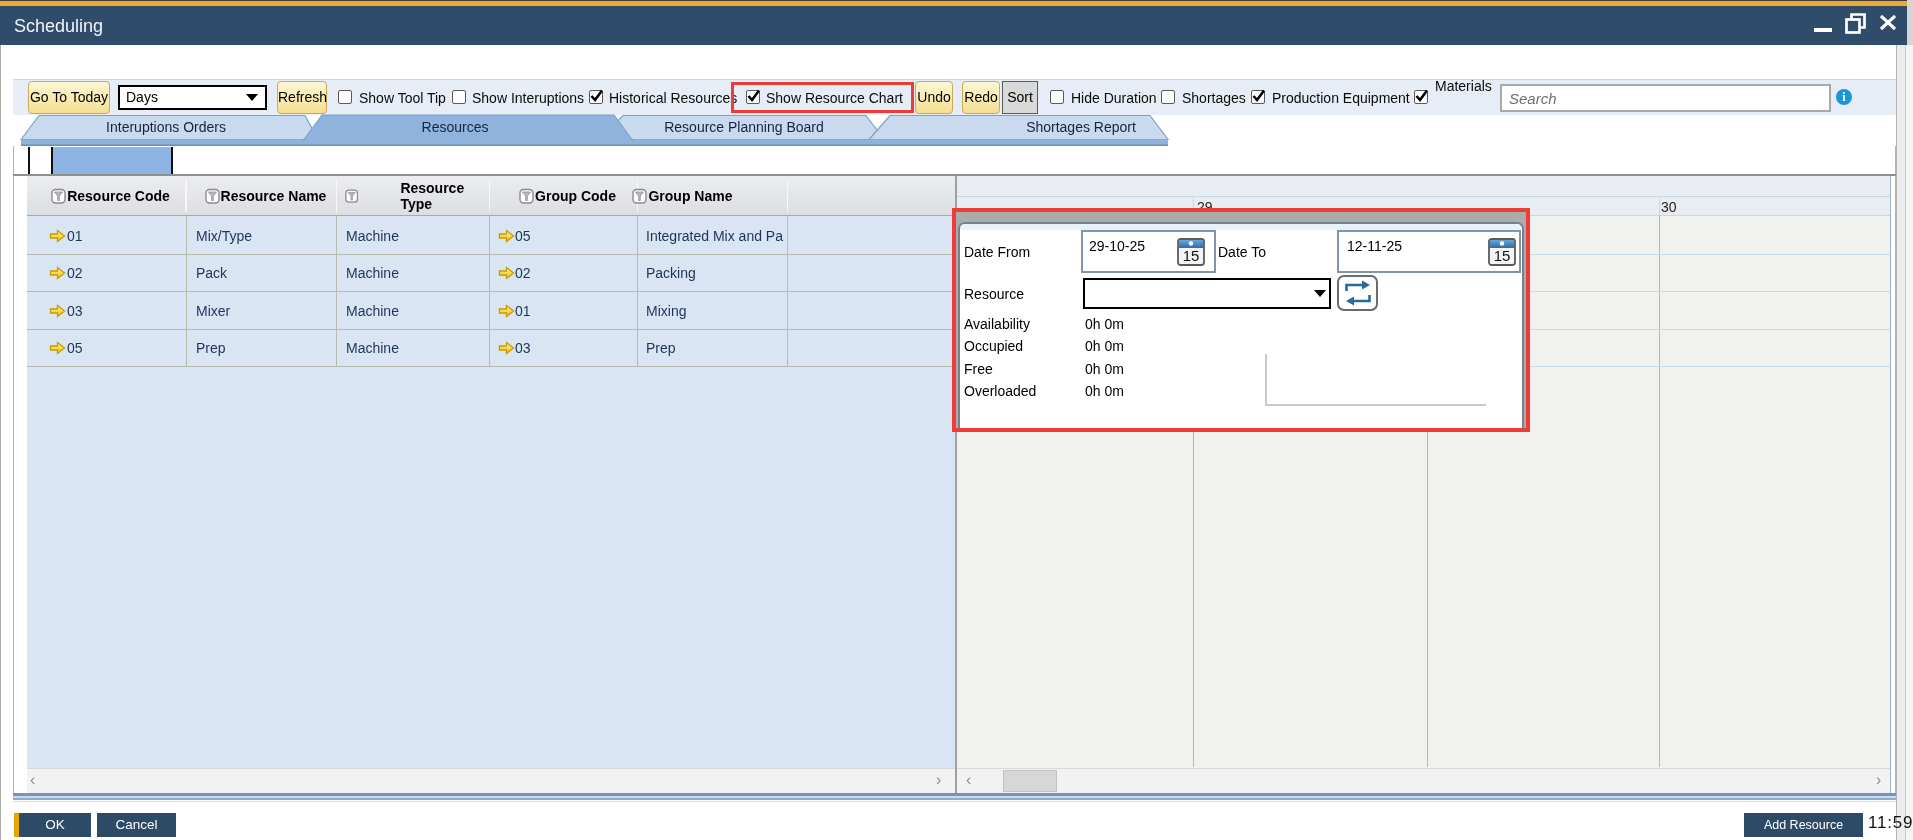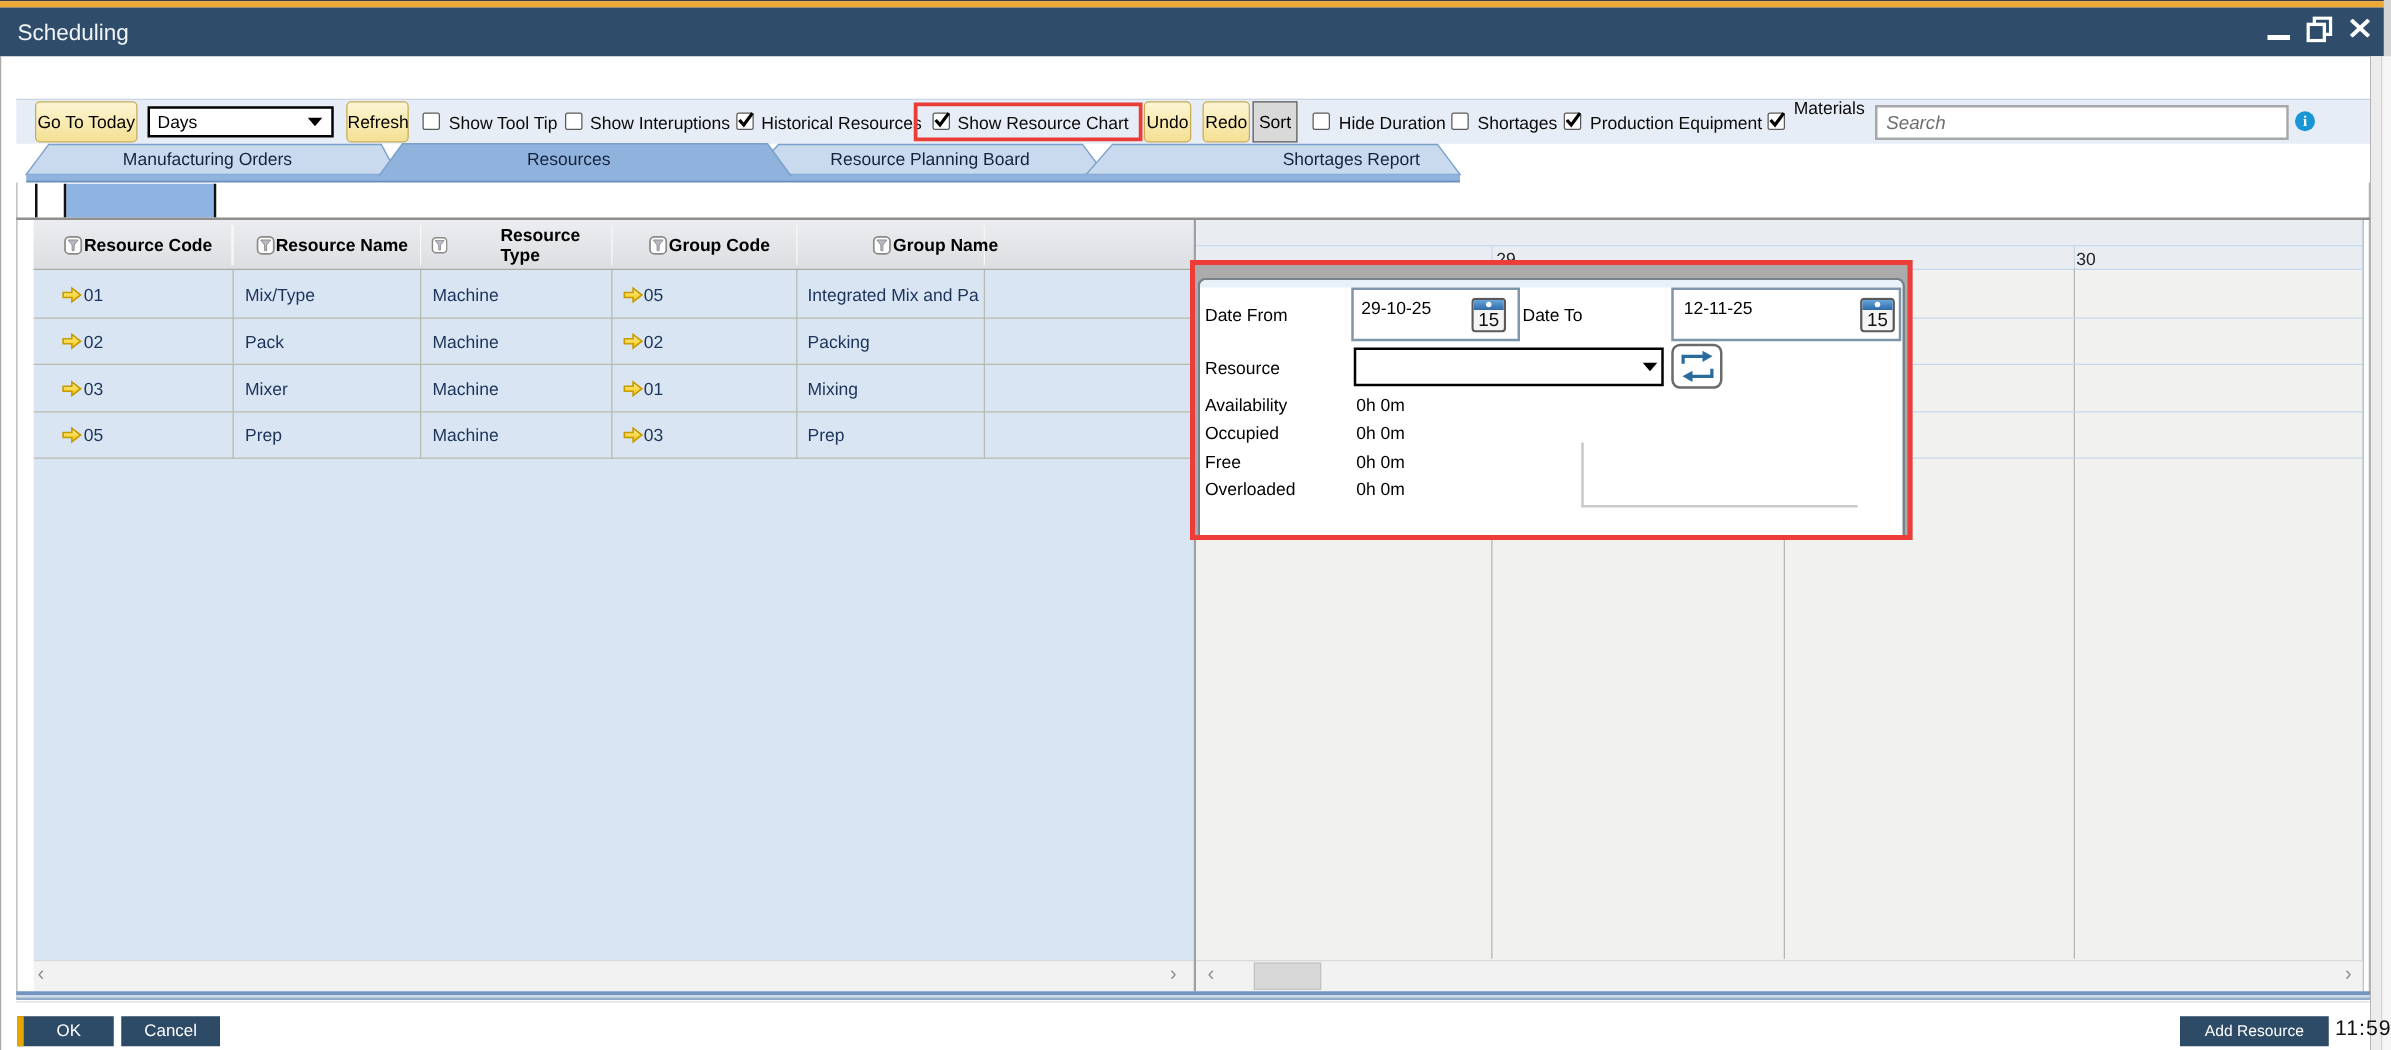--- a/index.html
+++ b/index.html
@@ -92,21 +92,21 @@
   
   <svg class="abs" style="left:0;top:113px;" width="1250" height="35" viewBox="0 0 1250 35">
     <path d="M21,26.5 L39,2.5 L305,2.5 L318,26.5 Z" fill="#c9daee" stroke="#7ba0cc" stroke-width="1.2"></path>
     <path d="M600,26.5 L623,2.5 L866,2.5 L884,26.5 Z" fill="#c9daee" stroke="#7ba0cc" stroke-width="1.2"></path>
     <path d="M869,26.5 L890,2.5 L1150,2.5 L1168,26.5 Z" fill="#c9daee" stroke="#7ba0cc" stroke-width="1.2"></path>
     <rect x="21" y="26.5" width="1147" height="6" fill="#8fb3dd"></rect>
     <line x1="21" y1="32.2" x2="1168" y2="32.2" stroke="#6d8db9" stroke-width="1.4"></line>
     <path d="M303,28 L322,2 L614,2 L633,28 Z" fill="#8fb3dd"></path>
     <path d="M303,28 L322,2 L614,2 L633,28" fill="none" stroke="#7ba0cc" stroke-width="1.2"></path>
   </svg>
-  <div class="tablab" style="left:56px;">Manufacturing Orders</div>
+  <div class="tablab" style="left:56px;">Interuptions Orders</div>
   <div class="tablab" style="left:345px;">Resources</div>
   <div class="tablab" style="left:634px;">Resource Planning Board</div>
   <div class="tablab" style="left:971px;">Shortages Report</div>
 
   
   <div class="abs" style="left:13px;top:146px;width:1px;height:653px;background:#b2b2b2;"></div>
   <div class="abs" style="left:1895px;top:146px;width:1px;height:653px;background:#b2b2b2;"></div>
   
   <div class="abs" style="left:52.5px;top:146.5px;width:118px;height:27px;background:#8db4e2;"></div>
   <div class="abs" style="left:27.5px;top:146.5px;width:2px;height:27px;background:#111;"></div>
@@ -146,21 +146,21 @@
       </svg>
       <span>Resource Type</span>
     </div>
   <div class="hdrcell" style="left:489px;width:148px;">
       <svg width="15" height="16" viewBox="0 0 15 16" style="margin-right:1px;">
         <rect x="1" y="1.5" width="13" height="13.5" rx="3.5" fill="#fdfdfd" stroke="#8a8a8a" stroke-width="1.4"></rect>
         <path d="M3.5,4 L11.5,4 L8.3,8 L8.3,12.5 L6.7,12.5 L6.7,8 Z" fill="#b9b9c6" stroke="#909090" stroke-width="0.8"></path>
       </svg>
       <span>Group Code</span>
     </div>
-  <div class="hdrcell" style="left:669px;width:150px;">
+  <div class="hdrcell" style="left:603px;width:150px;">
       <svg width="15" height="16" viewBox="0 0 15 16" style="margin-right:1px;">
         <rect x="1" y="1.5" width="13" height="13.5" rx="3.5" fill="#fdfdfd" stroke="#8a8a8a" stroke-width="1.4"></rect>
         <path d="M3.5,4 L11.5,4 L8.3,8 L8.3,12.5 L6.7,12.5 L6.7,8 Z" fill="#b9b9c6" stroke="#909090" stroke-width="0.8"></path>
       </svg>
       <span>Group Name</span>
     </div>
   
   <div class="hl" style="left:27px;top:253.5px;width:928px;height:1px;"></div>
   <div class="hl" style="left:27px;top:291px;width:928px;height:1px;"></div>
   <div class="hl" style="left:27px;top:328.5px;width:928px;height:1px;"></div>

